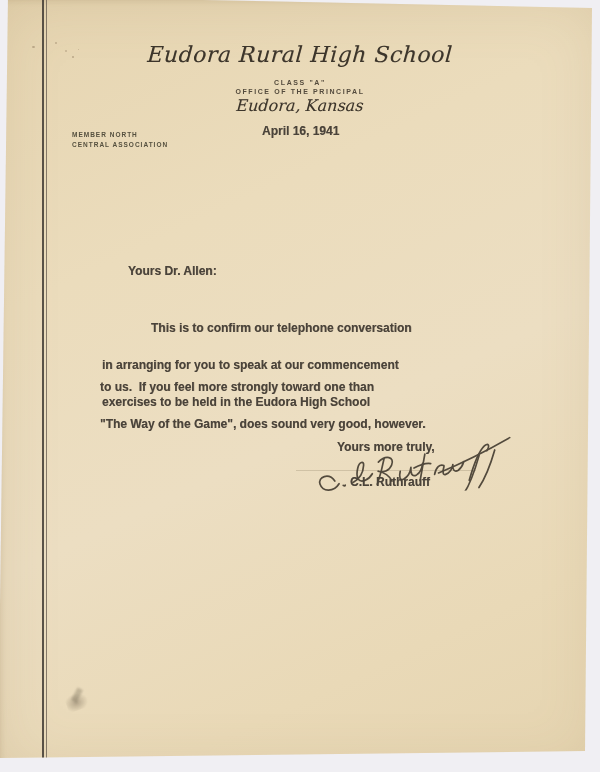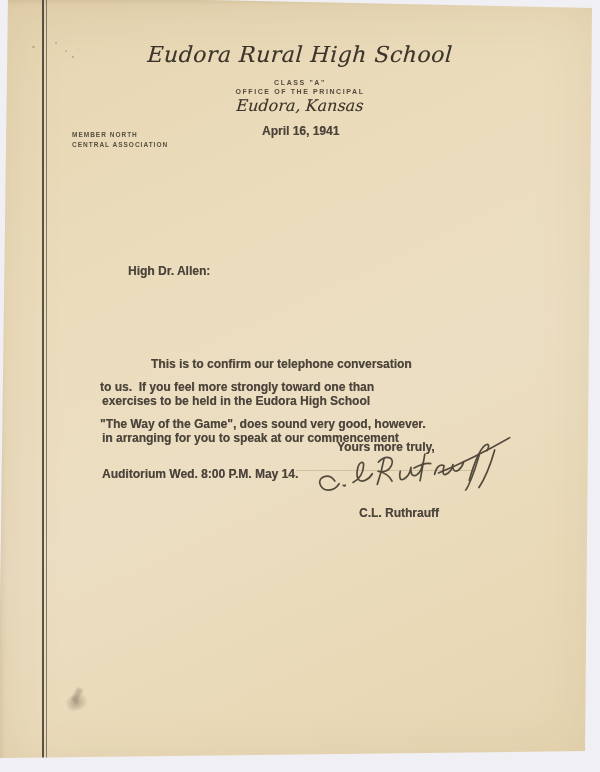--- a/index.html
+++ b/index.html
@@ -25,23 +25,23 @@
   .member{position:absolute;left:72px;top:130px;color:#55503f;font-size:6.5px;
           font-weight:bold;letter-spacing:1px;line-height:10px;}
   
   .type{font-family:Liberation Sans, sans-serif;font-size:12px;font-weight:bold;
         color:#4a433a;text-shadow:.3px .3px .4px rgba(70,60,48,.5);white-space:pre;}
   .date{position:absolute;left:262px;top:124px;}
   .recipient{position:absolute;left:129px;top:216px;line-height:12.3px;}
   .salutation{position:absolute;left:128px;top:264px;}
   .para1{position:absolute;left:102px;top:298px;line-height:12.2px;}
   .para2{position:absolute;left:100px;top:356px;line-height:12.4px;}
-  .indent{padding-left:49px;margin-top:36px;}
+  .indent{padding-left:49px;}
   .closing{position:absolute;left:337px;top:440px;}
-  .typed-name{position:absolute;left:359px;top:475px;margin-top:31px;}
+  .typed-name{position:absolute;left:350px;top:475px;}
   
   .sig{position:absolute;left:310px;top:441px;width:210px;height:54px;transform:rotate(-5deg);}
   .sig svg{display:block;}
   .sig-rule{position:absolute;left:296px;top:470px;width:180px;height:1px;
             background:rgba(110,95,70,.22);}
   
   .speck{position:absolute;border-radius:50%;background:#8d7a5e;}
   .sp1{left:32px;top:46px;width:3px;height:2px;opacity:.5;}
   .sp2{left:55px;top:42px;width:2px;height:2px;opacity:.45;}
   .sp3{left:65px;top:50px;width:2px;height:2px;opacity:.4;}
@@ -75,27 +75,26 @@
     <div class="caps caps2">OFFICE OF THE PRINCIPAL</div>
     <div class="script city">Eudora, Kansas</div>
     <div class="member">
       <div>MEMBER NORTH</div>
       <div>CENTRAL ASSOCIATION</div>
     </div>
 
     <div class="type date">April 16, 1941</div>
 
 
-    <div class="type salutation">High Dr. Allen:</div>
+    <div class="type salutation">Yours Dr. Allen:</div>
 
     <div class="type para1">
       <div class="indent">This is to confirm our telephone conversation</div>
+      <div>in arranging for you to speak at our commencement</div>
       <div>exercises to be held in the Eudora High School</div>
-      <div>in arranging for you to speak at our commencement</div>
-      <div>Auditorium Wed. 8:00 P.M. May 14.</div>
     </div>
 
     <div class="type para2">
       <div>to us.  If you feel more strongly toward one than</div>
       <div>"The Way of the Game", does sound very good, however.</div>
     </div>
 
     <div class="type closing">Yours more truly,</div>
 
     <div class="sig-rule"></div>

